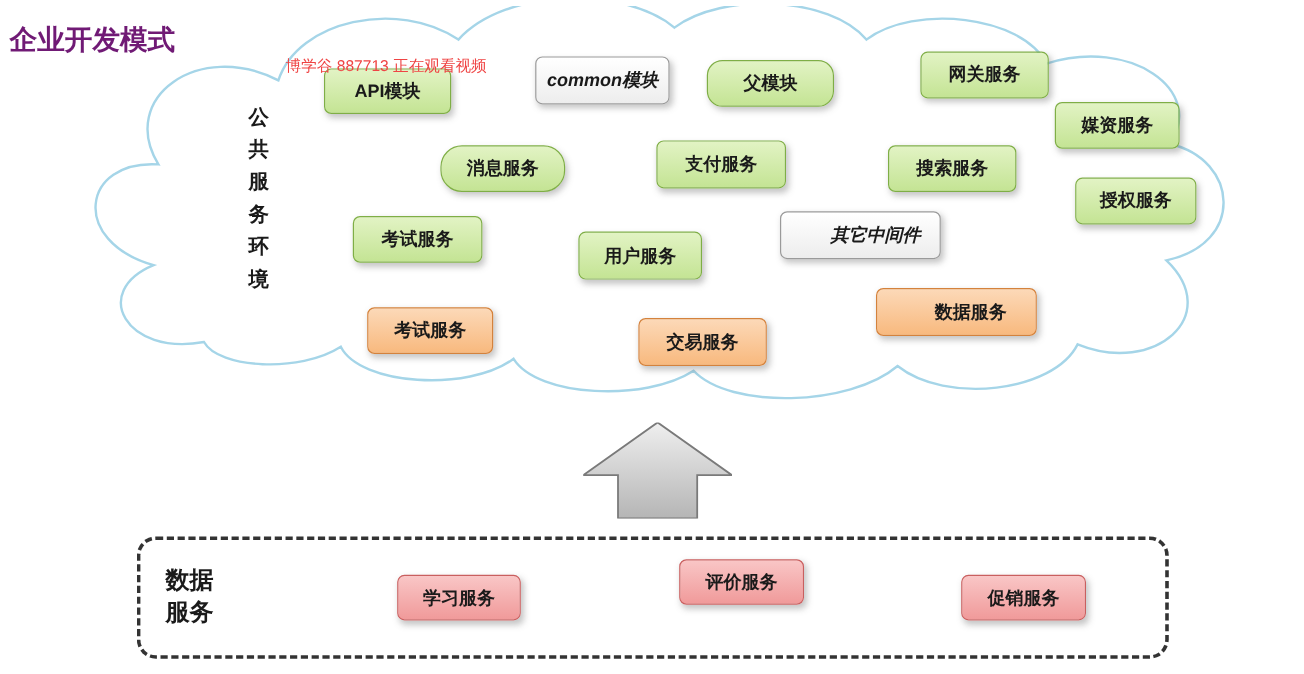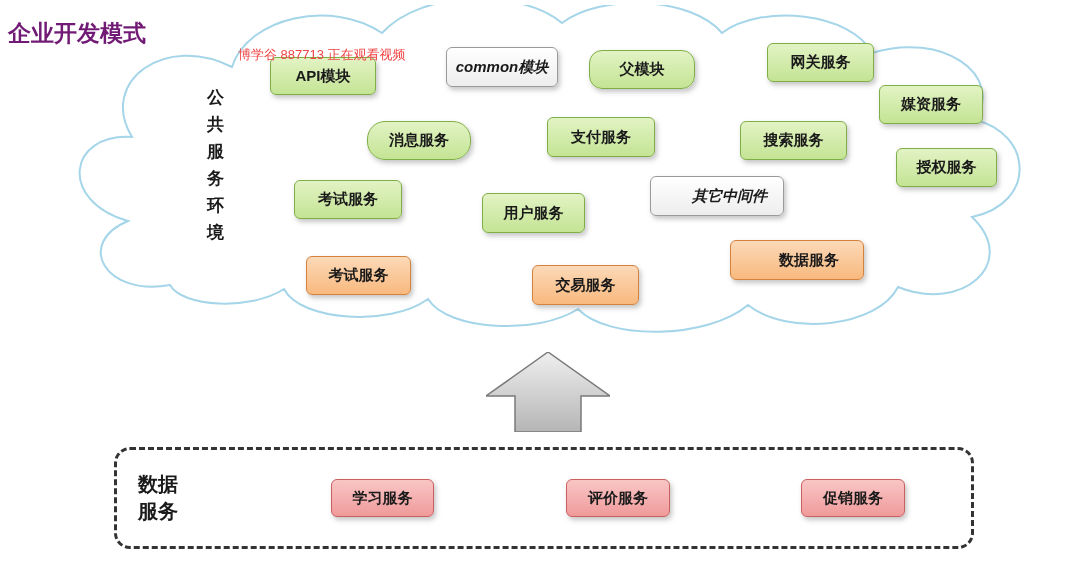--- a/index.html
+++ b/index.html
@@ -92,14 +92,14 @@
       <stop offset="1" stop-color="#b5b5b5"></stop>
     </linearGradient>
   </defs>
   <polygon points="62,0 124,44 95,44 95,80 29,80 29,44 0,44" fill="url(#arrowGrad)" stroke="#7a7a7a" stroke-width="1.5"></polygon>
 </svg>
 
 <div class="local-env"></div>
 <div class="local-env-label">数据服务</div>
 
 <div class="svc svc-pink" style="left:284px;top:479px;width:101px;height:36px;">学习服务</div>
-<div class="svc svc-pink" style="left:519px;top:479px;width:102px;height:36px;font-family:Liberation Mono, monospace;">评价服务</div>
+<div class="svc svc-pink" style="left:519px;top:466px;width:102px;height:36px;font-family:Liberation Mono, monospace;">评价服务</div>
 <div class="svc svc-pink" style="left:754px;top:479px;width:102px;height:36px;">促销服务</div>
 
 </body></html>

